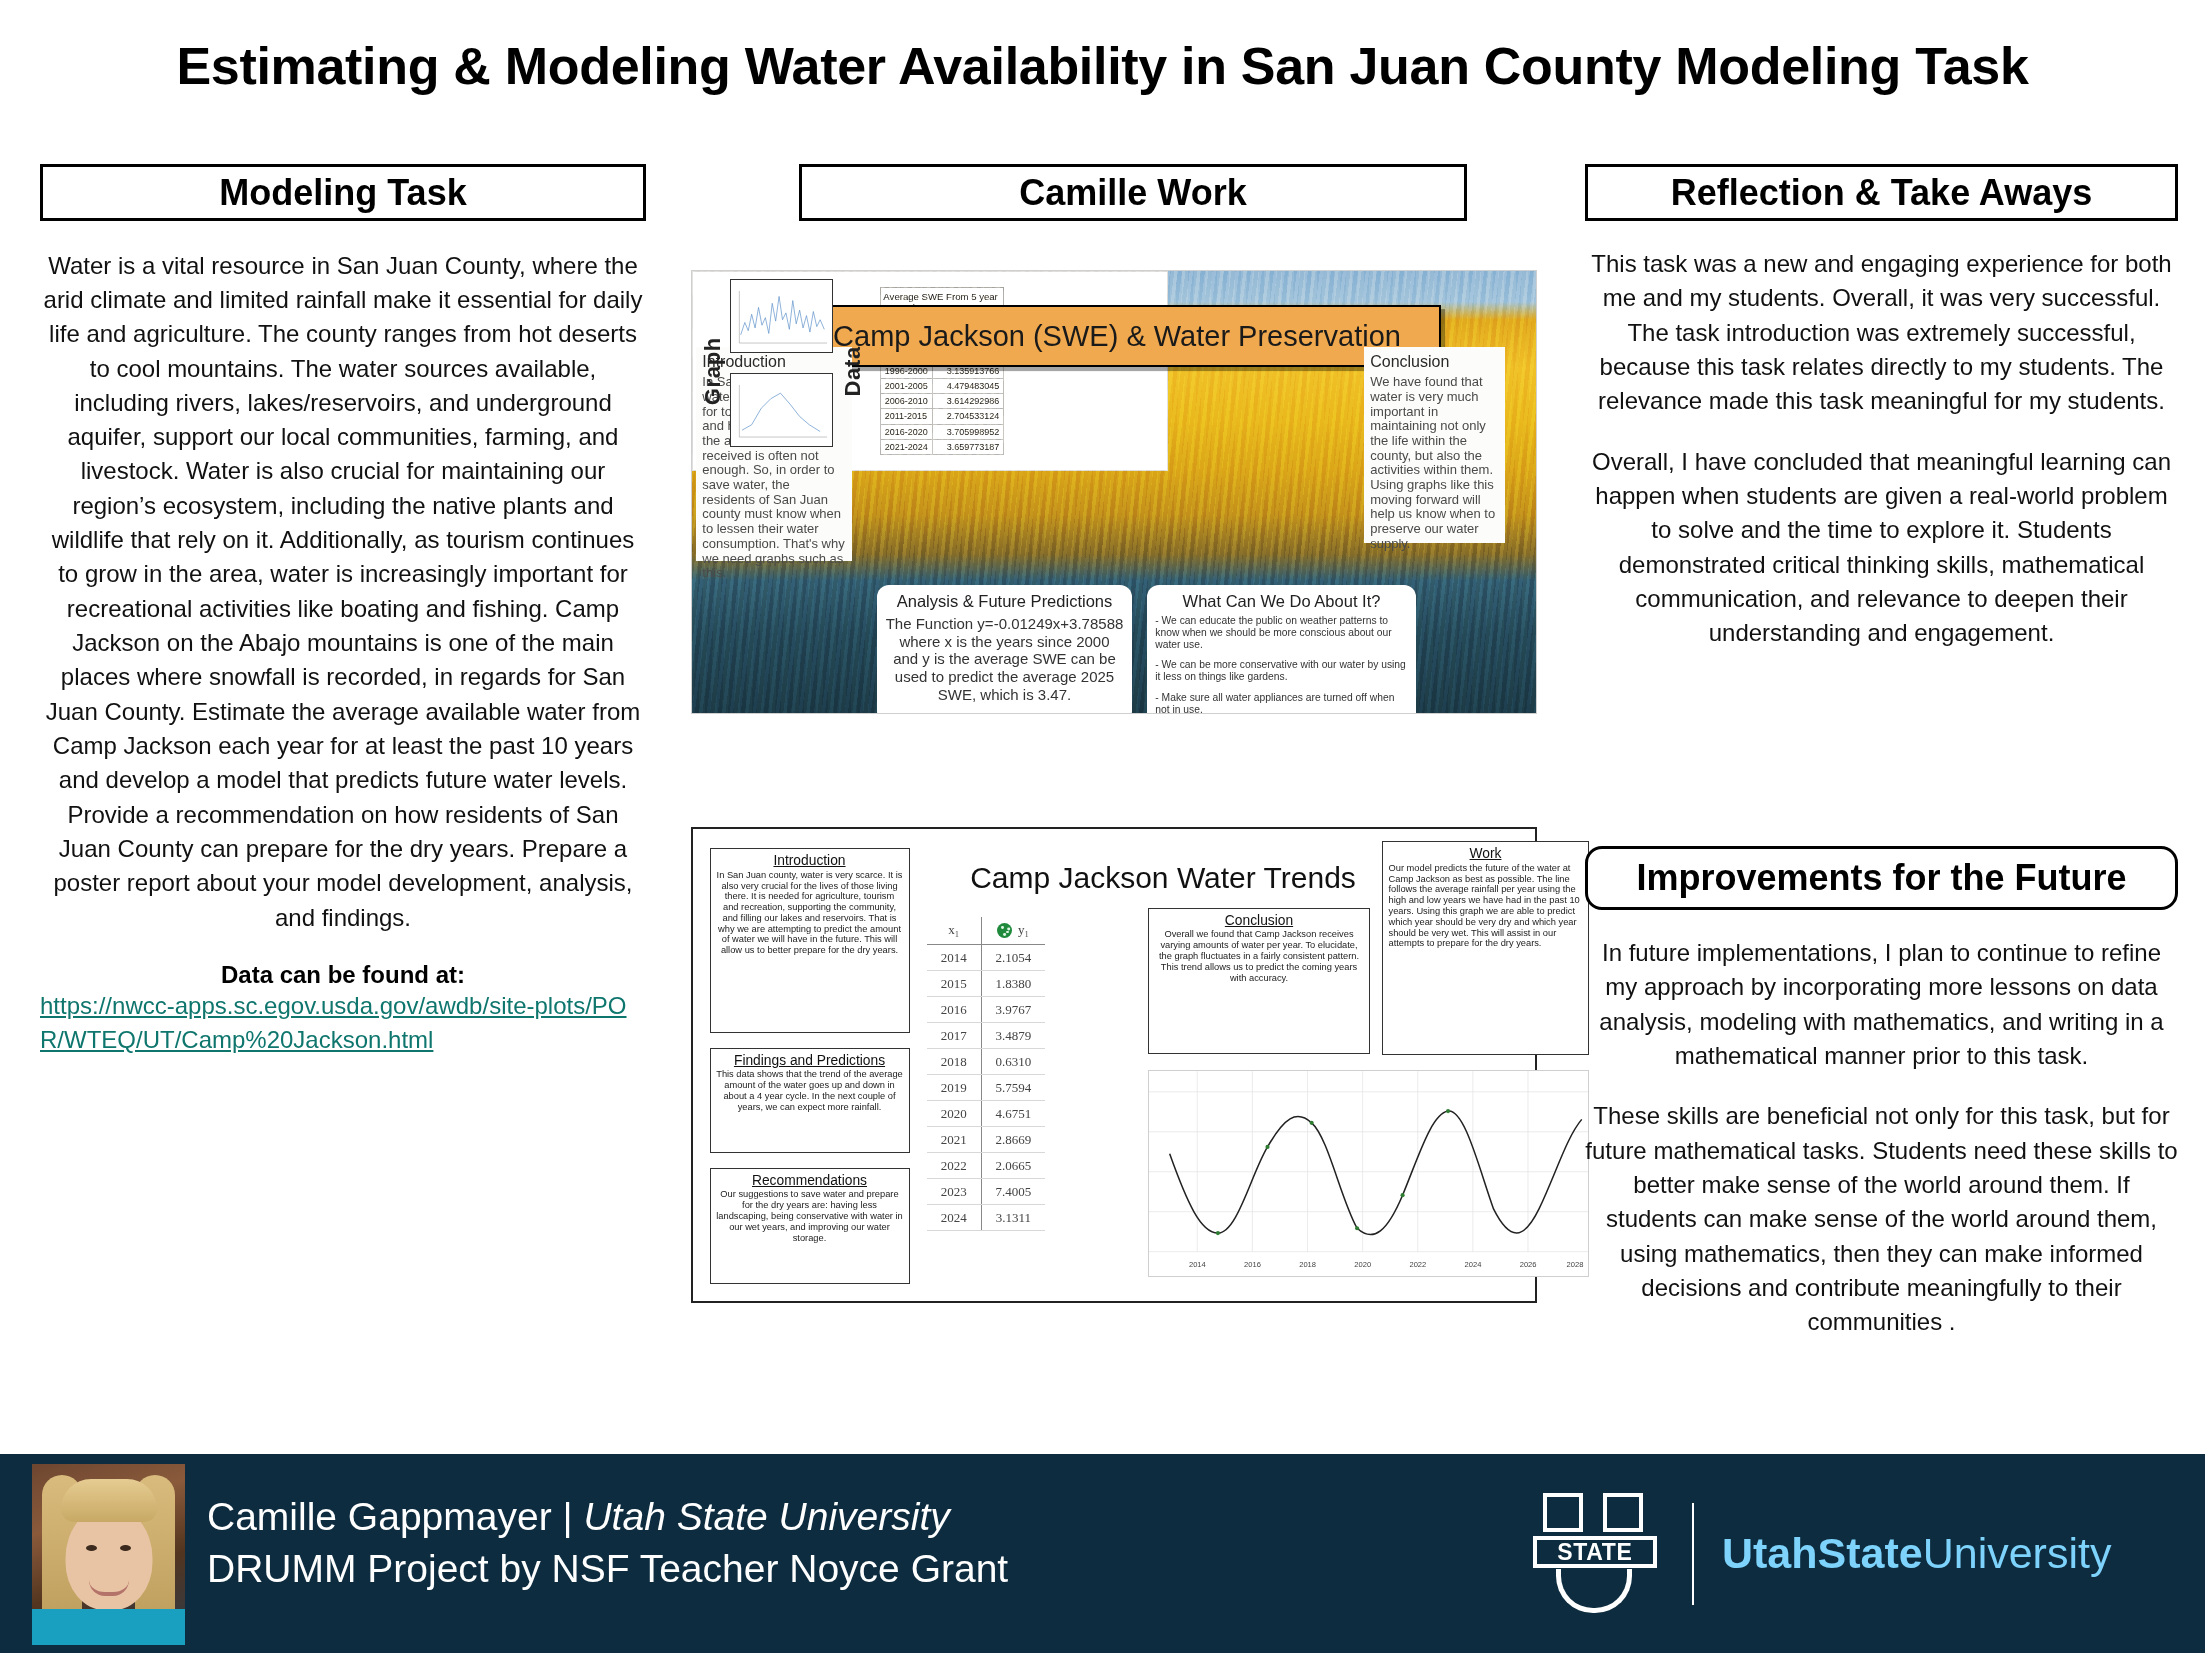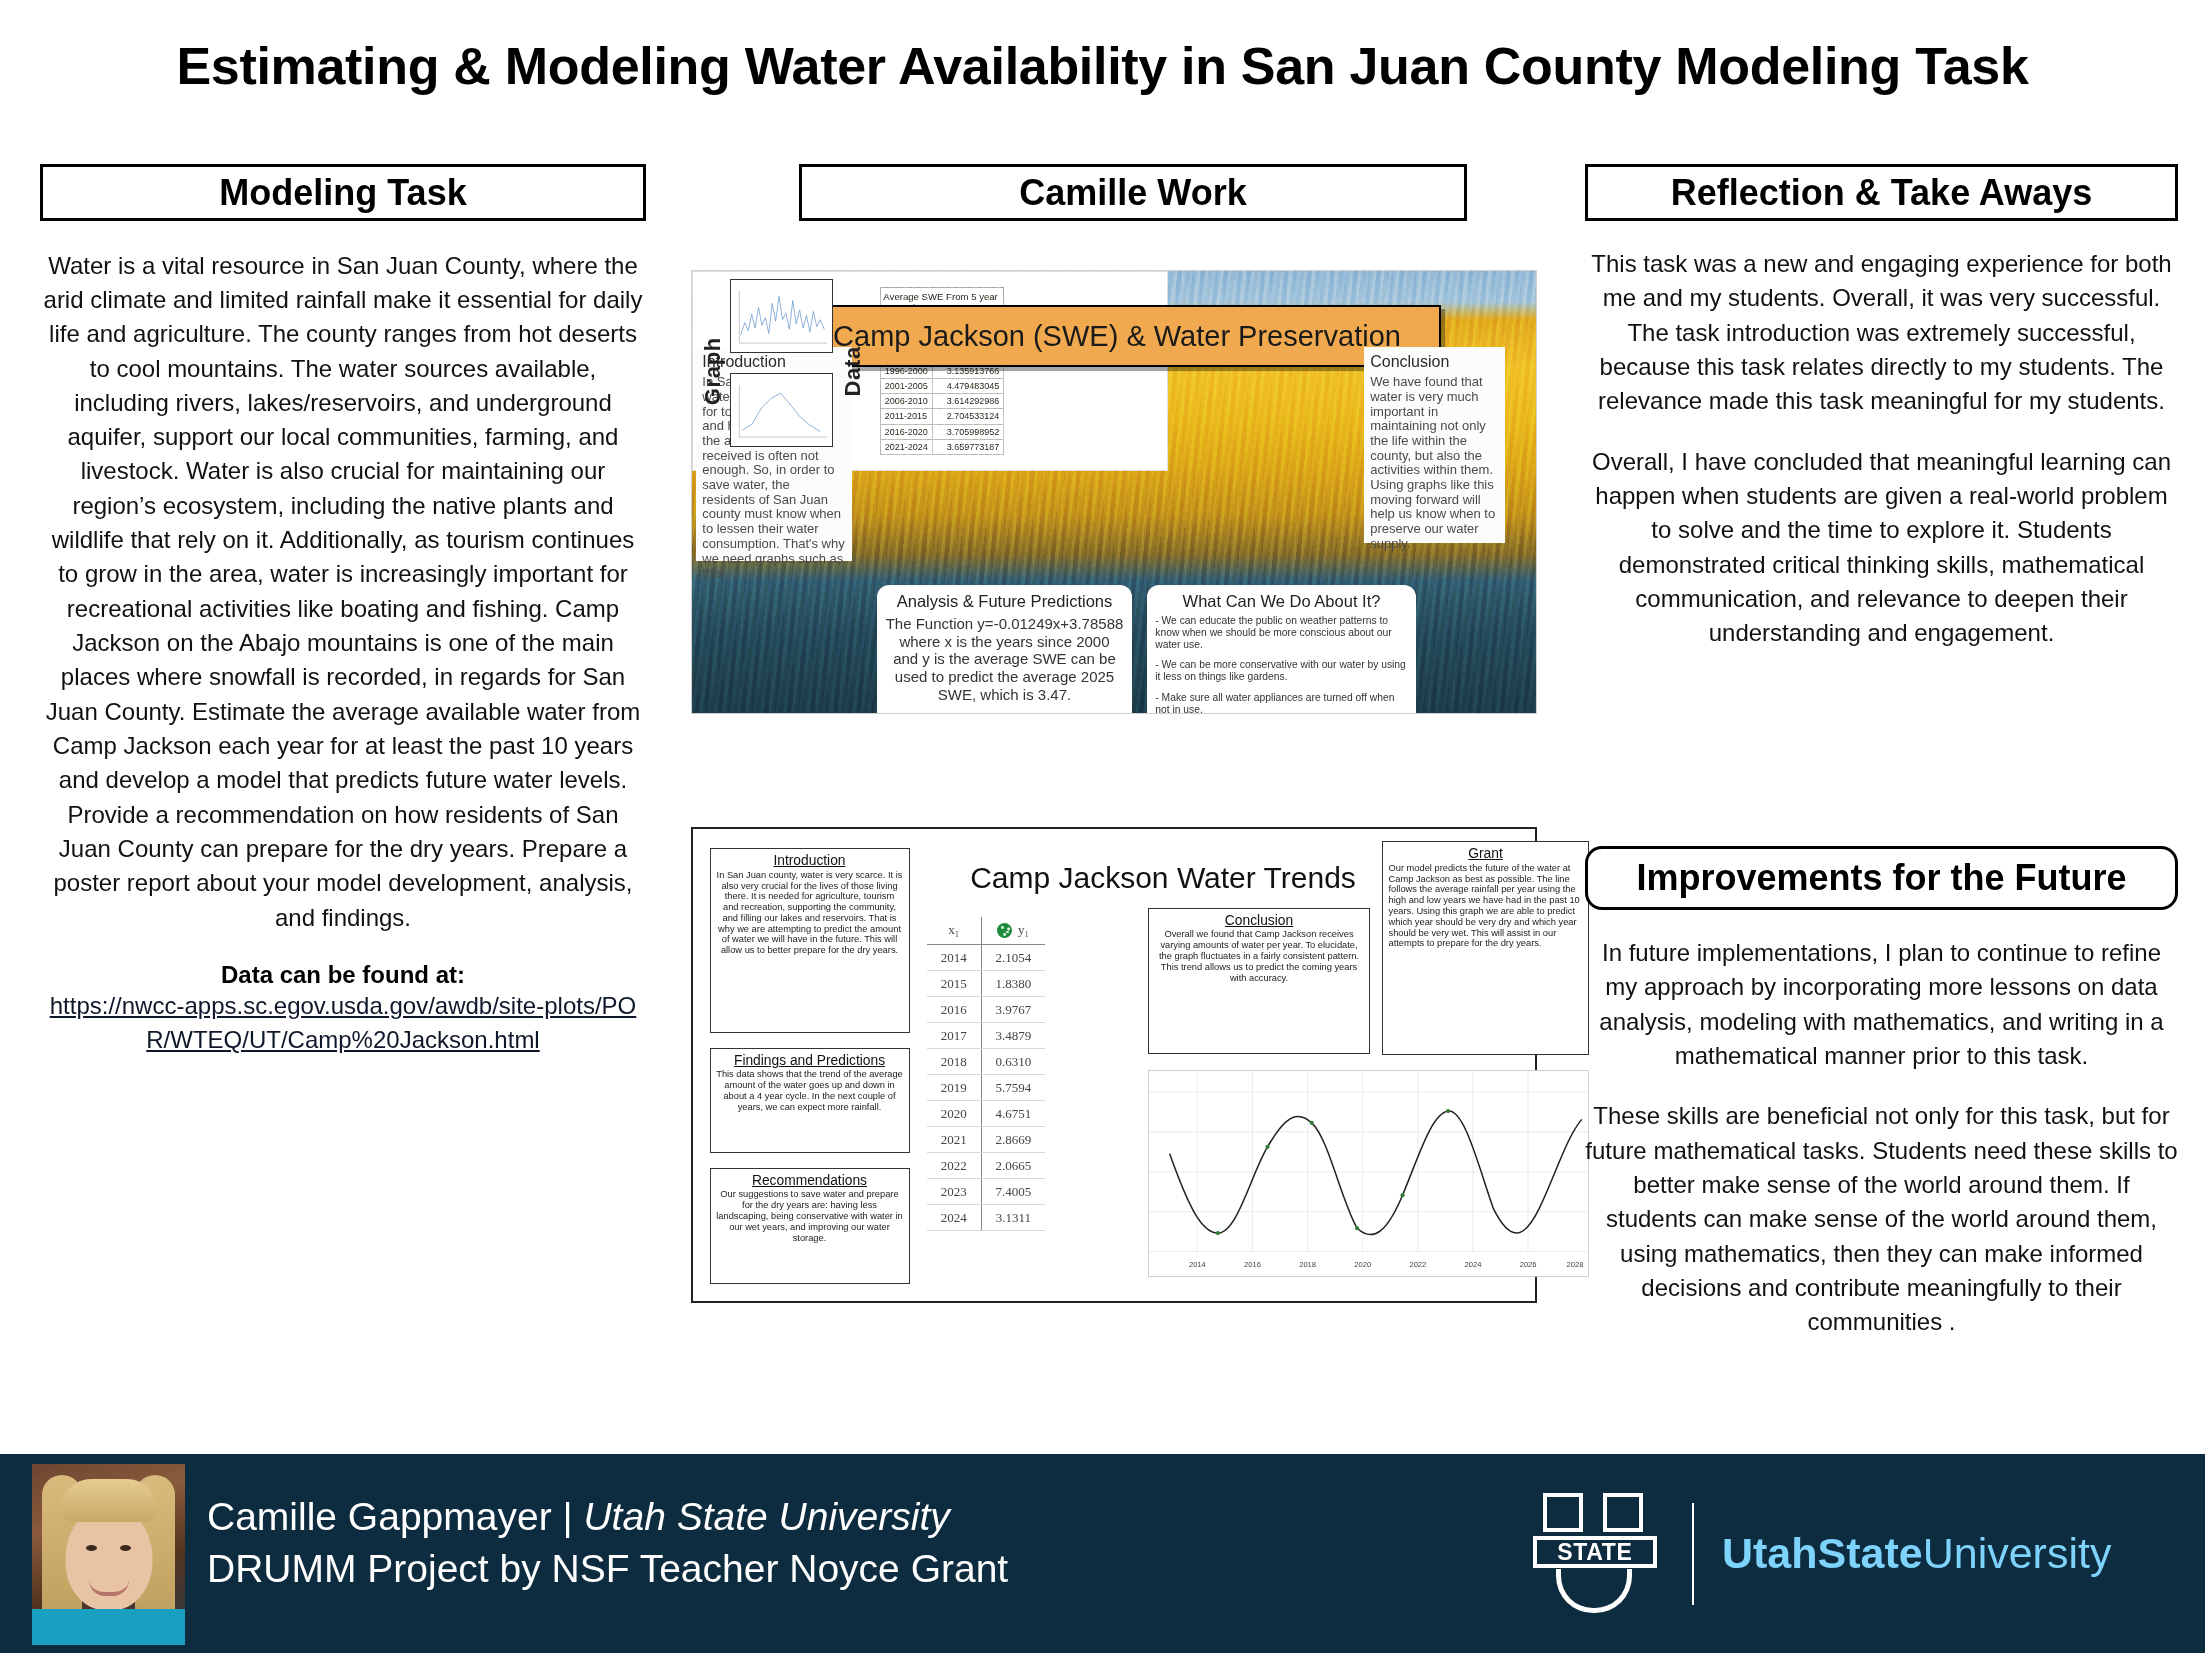--- a/index.html
+++ b/index.html
@@ -32,23 +32,23 @@
   .body-text {
     font-size: 24px; line-height: 1.43; color: #111;
     text-align: center;
   }
   #col1 .body-text { margin-top: 27.6px; }
   .data-label {
     font-size: 24px; font-weight: bold; color: #000;
     text-align: center; margin-top: 26px;
   }
   .data-link {
-    display: block; text-align: center;
+    display: block; text-align: left;
     font-size: 24px; line-height: 1.42;
-    color: #0f172a; 
+    color: #0f766e; 
     word-break: break-all;
   }
 
   
   #col2 { position: absolute; left: 799px; top: 164px; width: 668px; }
   #col2 .sec-head { height: 57px; font-size: 36px; }
 
   
   .sp1 {
     position: absolute; left: 691px; top: 270px;
@@ -379,21 +379,21 @@
     </div>
     <div class="sp2-box" id="sp2-rec">
       <div class="sp2-h">Recommendations</div>
       <div class="sp2-p">Our suggestions to save water and prepare for the dry years are: having less landscaping, being conservative with water in our wet years, and improving our water storage.</div>
     </div>
     <div class="sp2-box" id="sp2-concl">
       <div class="sp2-h">Conclusion</div>
       <div class="sp2-p">Overall we found that Camp Jackson receives varying amounts of water per year. To elucidate, the graph fluctuates in a fairly consistent pattern. This trend allows us to predict the coming years with accuracy.</div>
     </div>
     <div class="sp2-box" id="sp2-model">
-      <div class="sp2-h">Grant</div>
+      <div class="sp2-h">Work</div>
       <div class="sp2-p left">Our model predicts the future of the water at  Camp Jackson as best as possible. The line follows the average rainfall per year using the high and low years we have had in the past 10 years. Using this graph we are able to predict which year should be very dry and which year should be very wet. This will assist in our attempts to prepare for the dry years.</div>
     </div>
 
     <table class="sp2-table">
       <thead>
         <tr>
           <th>x₁</th>
           <th><span class="green-dot"></span><span>y₁</span></th>
         </tr>
       </thead>

